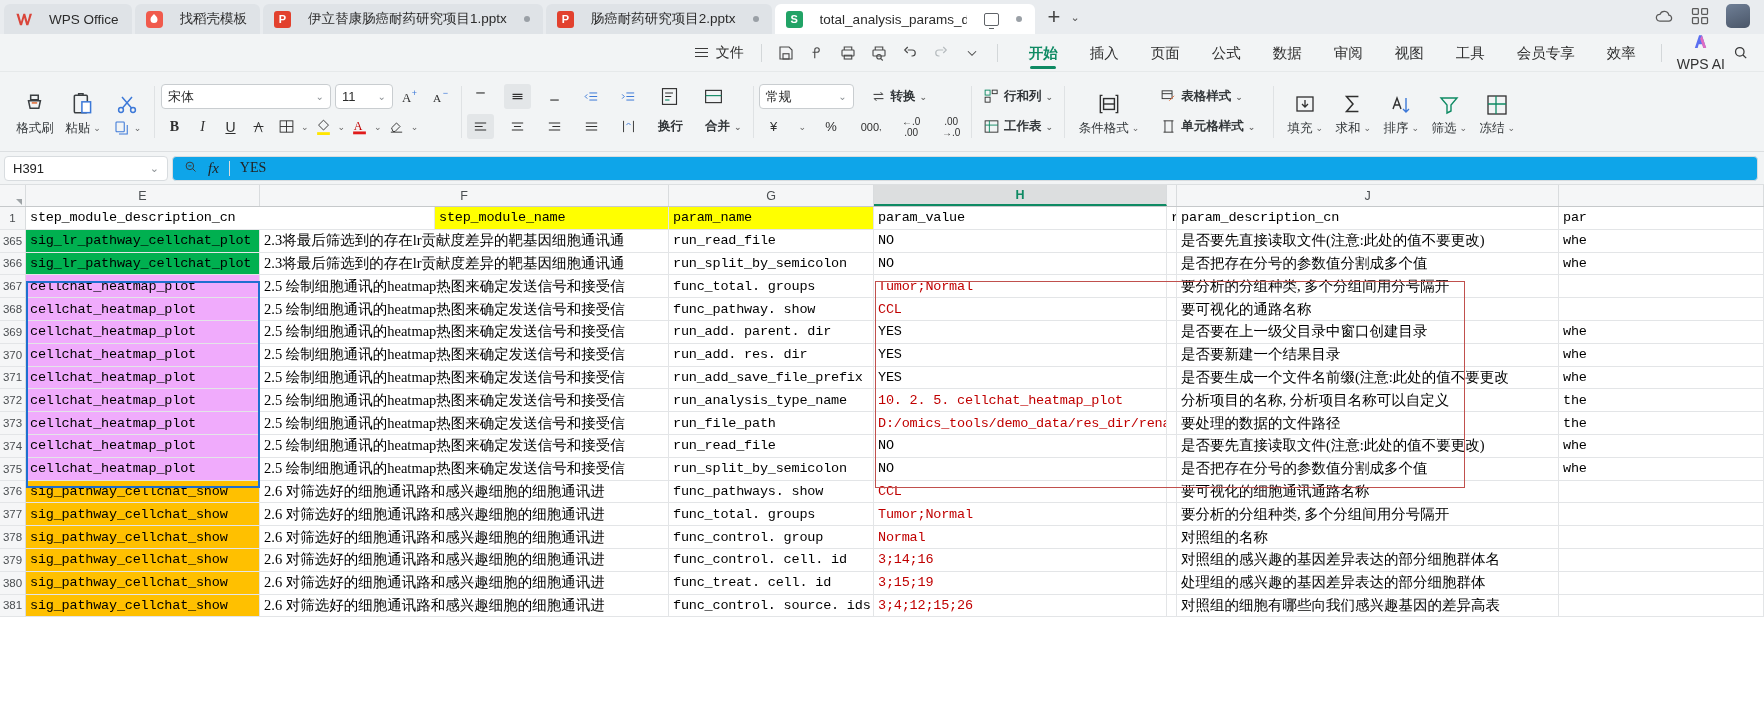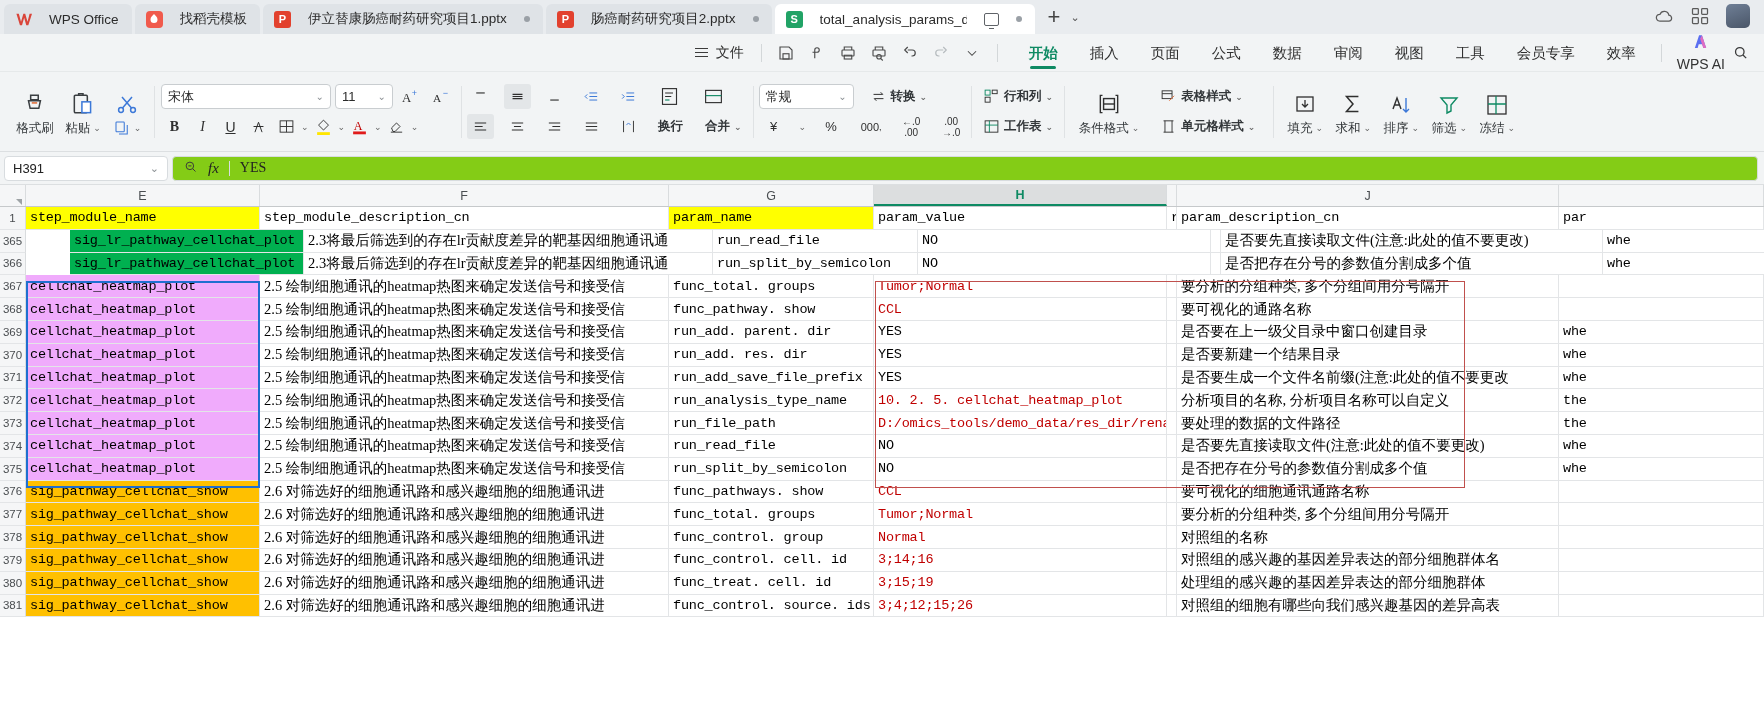--- a/index.html
+++ b/index.html
@@ -96,21 +96,21 @@
   .fbar {
     height: 33px; background: #f2f4f5; display: flex; align-items: center;
     padding: 0 6px 0 4px; gap: 4px; border-bottom: 1px solid #dcdfe1;
   }
   .namebox {
     width: 164px; height: 25px; background: #fff; border: 1px solid #d8dcdf; border-radius: 4px;
     display:flex; align-items:center; justify-content:space-between; padding: 0 8px;
     font-size: 13px; color: #222;
   }
   .fx-wrap {
-    flex: 1; height: 25px; background:#84cc16; border:1px solid #d8dcdf; border-radius:4px;
+    flex: 1; height: 25px; background:#0ea5e9; border:1px solid #d8dcdf; border-radius:4px;
     display:flex; align-items:center; gap:10px; padding: 0 10px; font-size:13px; color:#222;
   }
   .fxsep { width:1px; height:15px; background:#d8dcdf; }
   .formula-text { font-family:"Liberation Serif", serif; font-size:14px; }
 
   
   .sheetwrap { position: relative; height: 493px; overflow: hidden; background:#fff; }
   .colhead {
     display: flex; height: 22px; background: #f5f6f7;
     border-bottom: 1px solid #c6c9cb; font-size: 12.5px; color: #4a4e51;
@@ -131,21 +131,21 @@
     overflow:hidden;
   }
   .cell {
     flex:none; border-right:1px solid #e3e5e7; border-bottom:1px solid #e3e5e7;
     padding: 0 4px; display:flex; align-items:center; white-space:nowrap; overflow:hidden;
     font-family: "Liberation Serif", "DejaVu Serif", serif; font-size: 14.5px; color:#000;
   }
   .cell.mono { font-family: "Liberation Mono", "DejaVu Sans Mono", monospace; font-size:13.5px; letter-spacing:-0.2px;}
   .red { color: #c00000; }
   .yellowbg { background: #ffff00; }
-  .greenbg  { background: #00b050; margin-left: 44px; }
+  .greenbg  { background: #00b050; }
   .bluebg   { background: #f0abfc; }
   .orangebg { background: #ffc000; }
 
   .w-E { width: 234px; } .w-F { width: 409px; } .w-G { width: 205px; }
   .w-H { width: 293px; } .w-I { width: 10px; }  .w-J { width: 382px; }
   .w-K { width: 205px; }
 
   
   .ovl { position:absolute; pointer-events:none; }
   .sel-red-box { border: 1.3px solid #c0504d; }
@@ -672,22 +672,22 @@
     <div class="ch w-G">G</div>
     <div class="ch w-H sel">H</div>
     <div class="ch w-I"></div>
     <div class="ch w-J">J</div>
     <div class="ch w-K"></div>
   </div>
 
   <div class="grid" id="grid">
       <div class="row">
         <div class="rh">1</div>
+        <div class="cell mono w-F">step_module_description_cn</div>
         <div class="cell mono w-E yellowbg">step_module_name</div>
-        <div class="cell mono w-F">step_module_description_cn</div>
         <div class="cell mono w-G yellowbg">param_name</div>
         <div class="cell mono w-H">param_value</div>
         <div class="cell mono w-I">r</div>
         <div class="cell mono w-J">param_description_cn</div>
         <div class="cell mono w-K">par</div>
       </div>
       <div class="row">
         <div class="rh">365</div>
         <div class="cell mono w-E greenbg">sig_lr_pathway_cellchat_plot</div>
         <div class="cell w-F">2.3将最后筛选到的存在lr贡献度差异的靶基因细胞通讯通</div>

